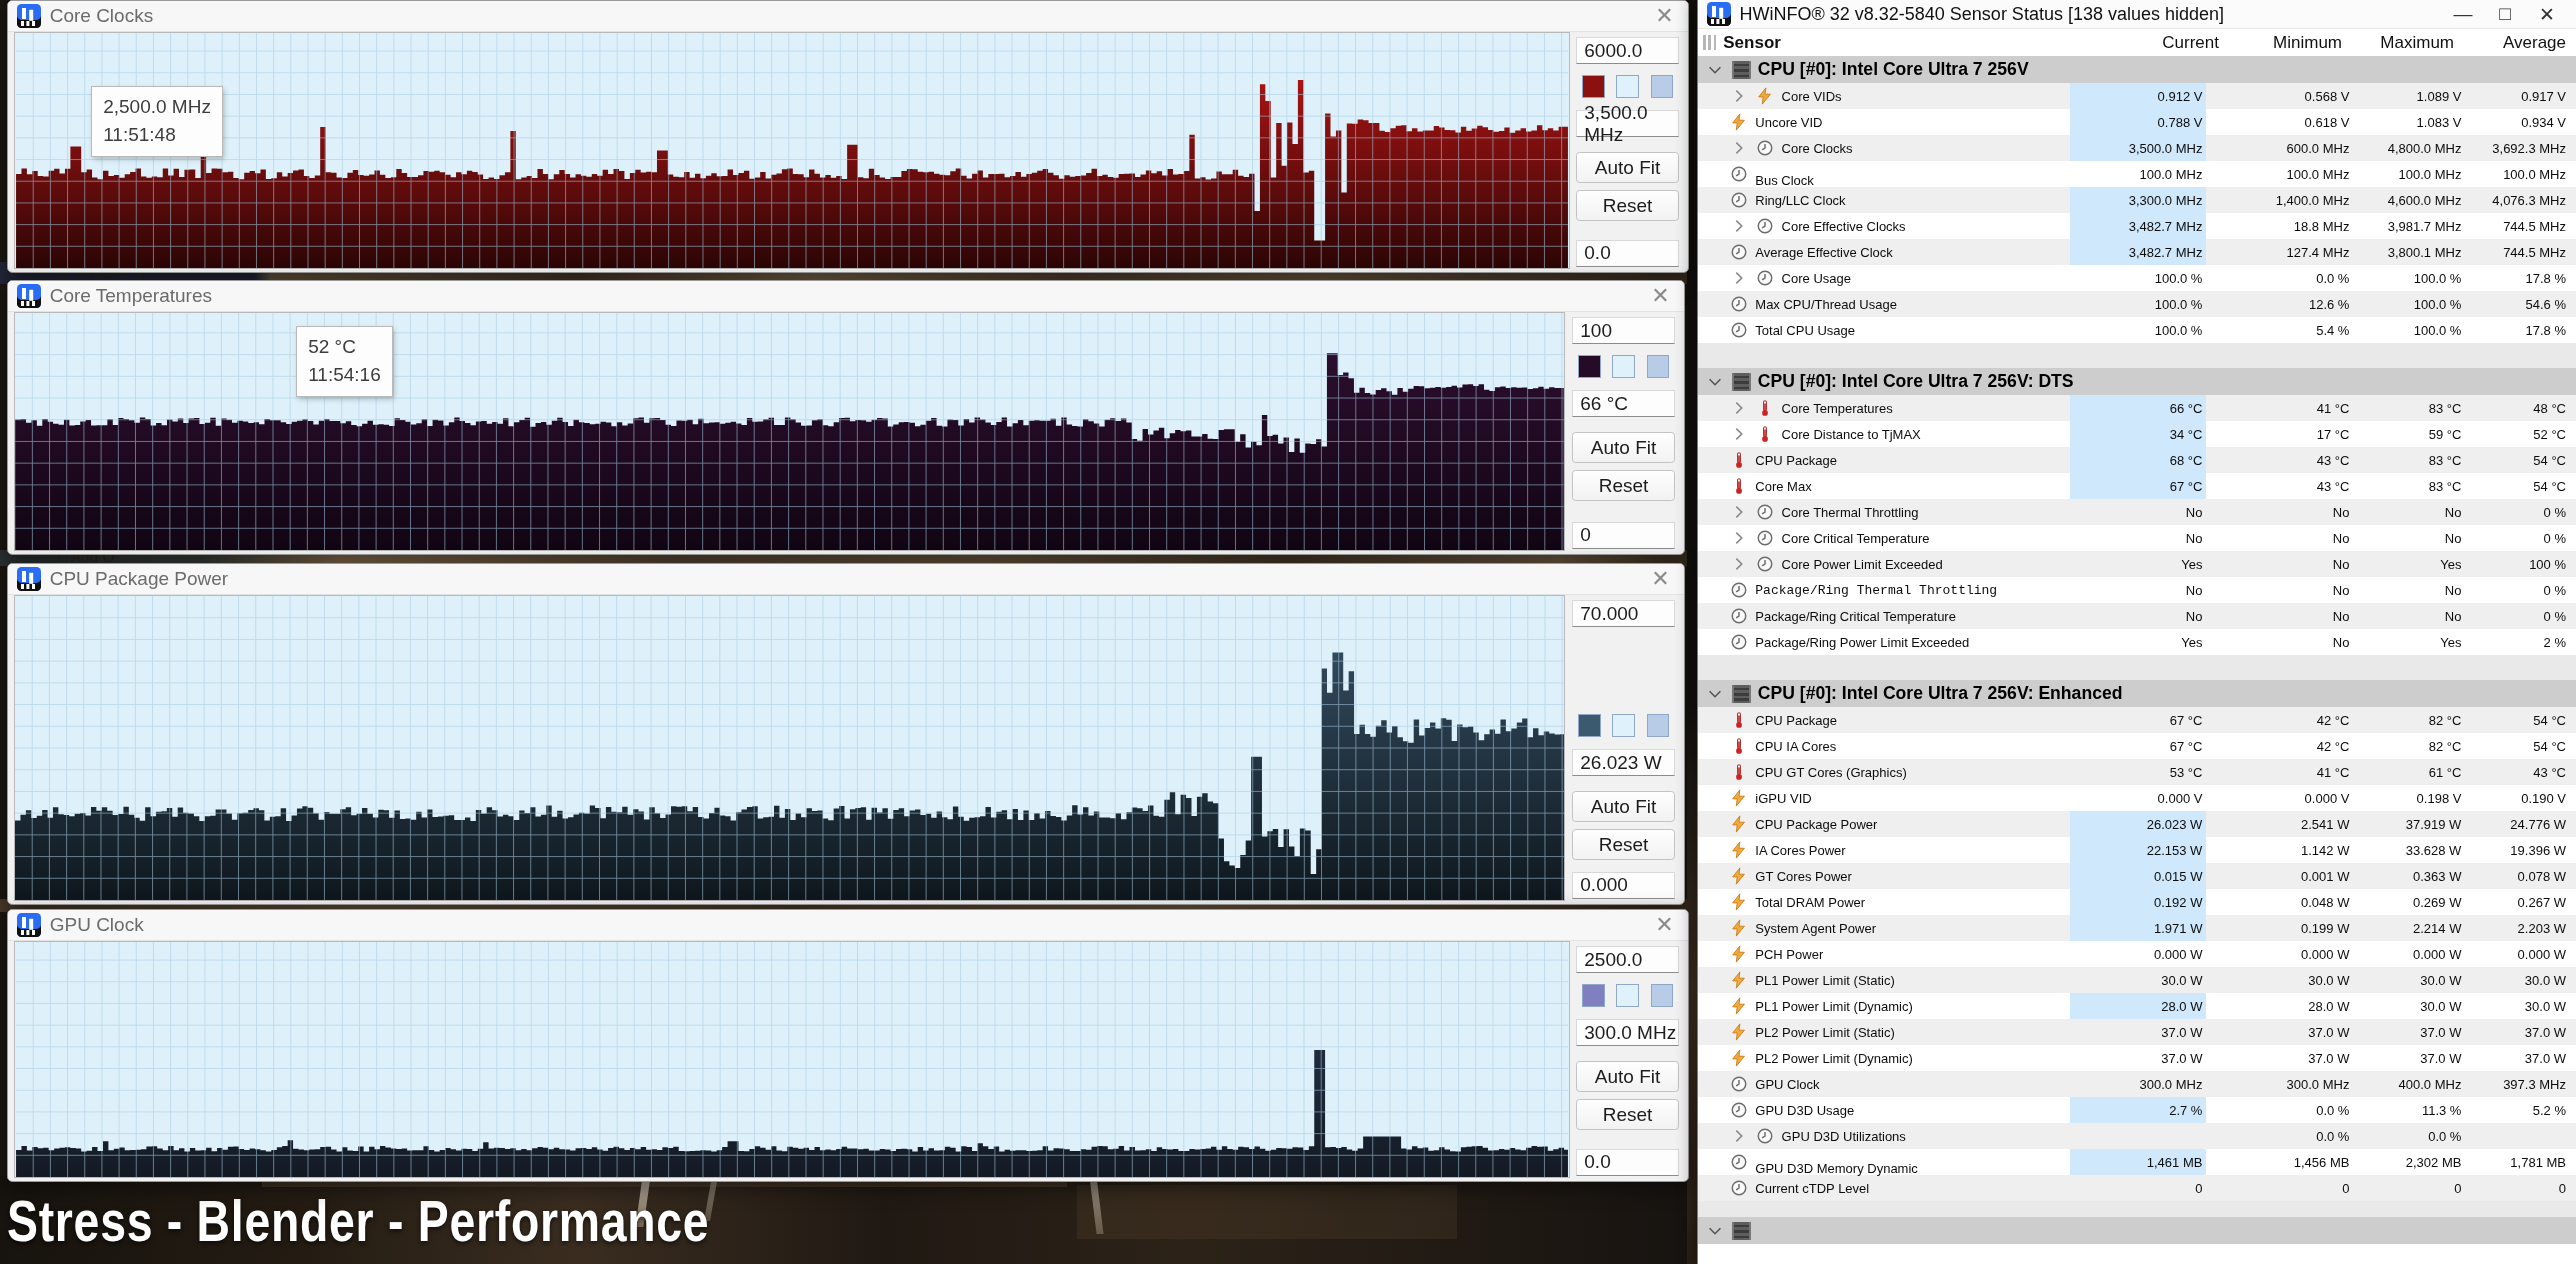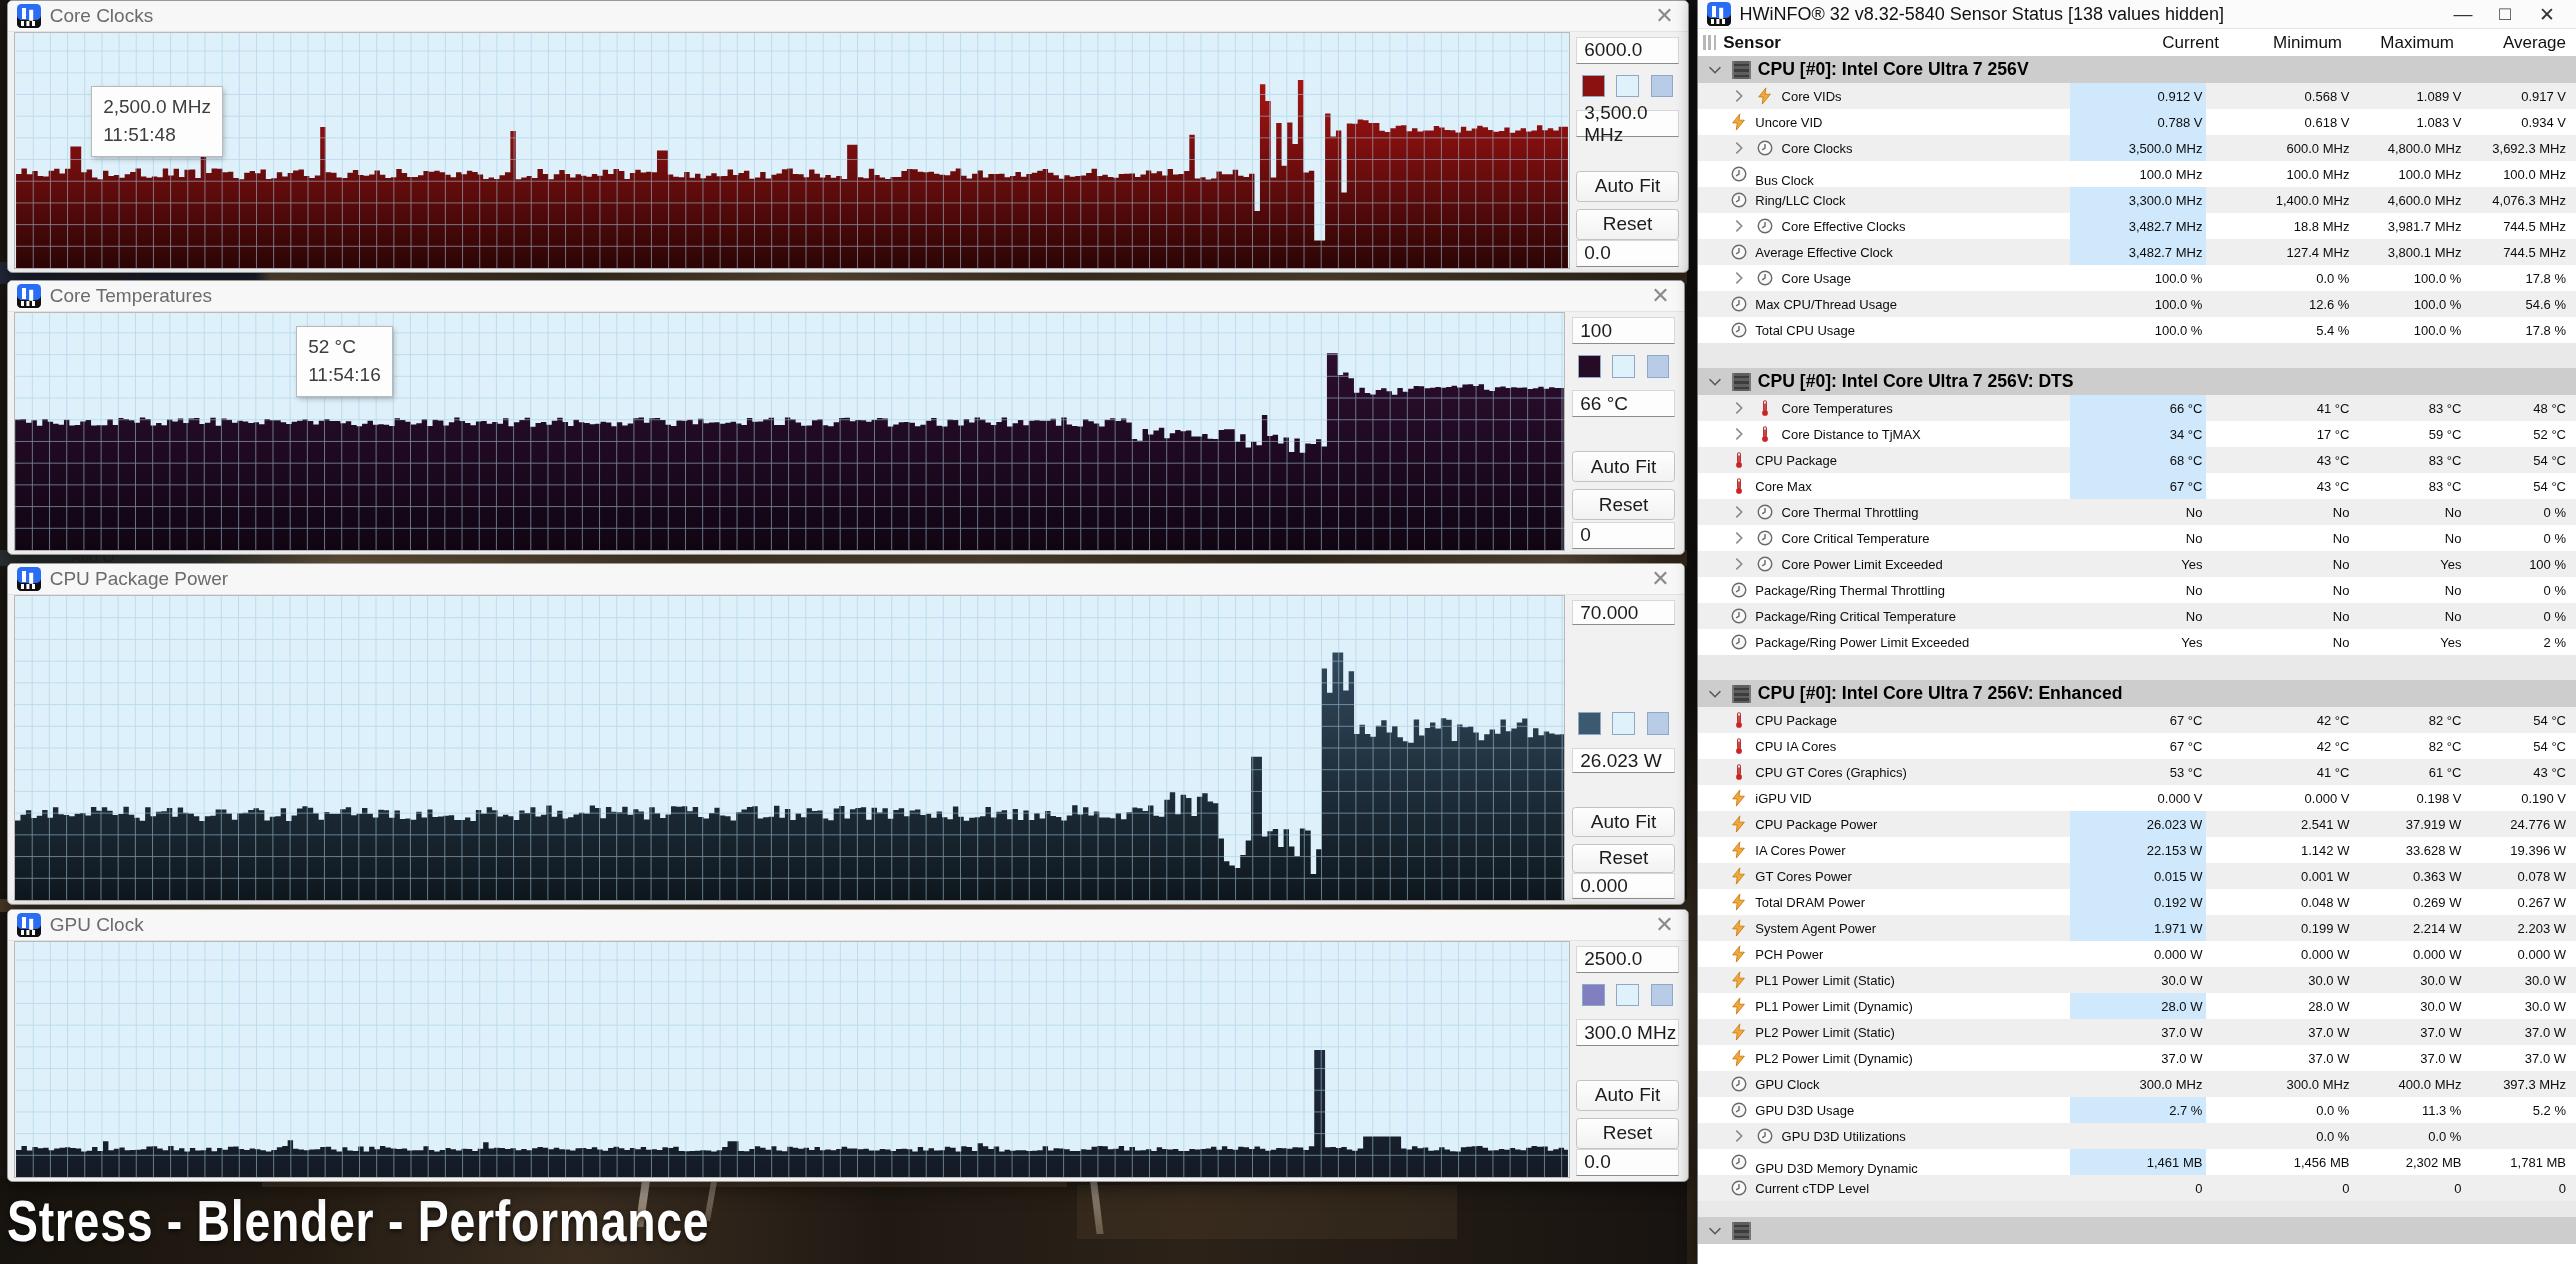--- a/index.html
+++ b/index.html
@@ -36,21 +36,21 @@
   .hwicon:before{content:"";position:absolute;left:4.5px;top:3.6px;width:4.5px;height:11px;background:#fff;box-shadow:7.2px 1.8px 0 #fff;}
   .hwicon:after{content:"";position:absolute;left:3.6px;bottom:1.8px;width:3.6px;height:4.5px;background:#fff;box-shadow:5.4px 0 0 #fff,11px 0 0 #fff;}
   .gplot{position:absolute;left:5.4px;top:31px;background:#def1fb;border:0.9px solid #b9b9b9;}
   .gpanel{position:absolute;top:36px;right:3.6px;width:114px;bottom:5.4px;display:flex;flex-direction:column;align-items:center;}
   .gfield{width:103px;height:27px;background:#fdfdfd;border:0.9px solid #d8d8d8;border-bottom:0.9px solid #8c8c8c;
           font-size:19px;color:#1c1c1c;display:flex;align-items:center;padding-left:7.2px;box-sizing:border-box;}
   .gsw{display:flex;gap:11.8px;margin-top:11px;}
   .gwin.sw-low .gsw{margin-top:87px;}
   .gsw span{width:22.6px;height:22.6px;border:0.9px solid #8fa8c8;box-sizing:border-box;}
   .gcur{margin-top:12.7px;}
-  .gbtn{width:103px;height:31px;margin-top:34px;background:linear-gradient(180deg,#fefefe,#f2f2f2);
+  .gbtn{width:103px;height:31px;margin-top:15px;background:linear-gradient(180deg,#fefefe,#f2f2f2);
         border:0.9px solid #c3c3c3;border-radius:3.6px;font-size:19px;color:#1c1c1c;font-family:"Liberation Sans",sans-serif;}
   .gbtn + .gbtn{margin-top:7.2px;}
   .gmin{margin-top:auto;}
   .gtip{position:absolute;background:#fdfdfd;border:0.9px solid #b9b9b9;box-shadow:1.8px 2.7px 5.4px rgba(0,0,0,.25);
         padding:6.3px 11px;font-size:19px;color:#3d3d3d;line-height:28px;white-space:nowrap;z-index:5;}
 
   
   #sensor-window{position:absolute;z-index:10;left:1697px;top:0;width:879px;height:1265px;background:#ffffff;
                  border-left:0.9px solid #7a7a7a;box-shadow:-3.6px 0 16.3px rgba(0,0,0,.45);overflow:hidden;}
   #sw-titlebar{height:28px;background:#fbfbfb;border-bottom:0.9px solid #e6e6e6;display:flex;align-items:center;padding:0 9px;}
@@ -985,21 +985,21 @@
           <span class="vcell c4">100 %</span>
         </div>
         <div class="srow">
           <span class="rlabel">
             <span class="icon">
               <svg width="18" height="18" viewBox="0 0 20 20">
                 <circle cx="10" cy="10" r="7.5" fill="#fafafa" stroke="#6b6b6b" stroke-width="1.6"></circle>
                 <path d="M10 5.5 V10 L6.8 12" stroke="#6b6b6b" stroke-width="1.6" fill="none"></path>
               </svg>
             </span>
-            <span style="white-space: nowrap; overflow: hidden; text-overflow: ellipsis;">Package/Ring Thermal Throttling</span>
+            <span style="white-space: nowrap; overflow: hidden; text-overflow: ellipsis; font-family: Liberation Mono, monospace;">Package/Ring Thermal Throttling</span>
           </span>
           <span class="vcell c1">No</span>
           <span class="vcell c2">No</span>
           <span class="vcell c3">No</span>
           <span class="vcell c4">0 %</span>
         </div>
         <div class="srow alt">
           <span class="rlabel">
             <span class="icon">
               <svg width="18" height="18" viewBox="0 0 20 20">

